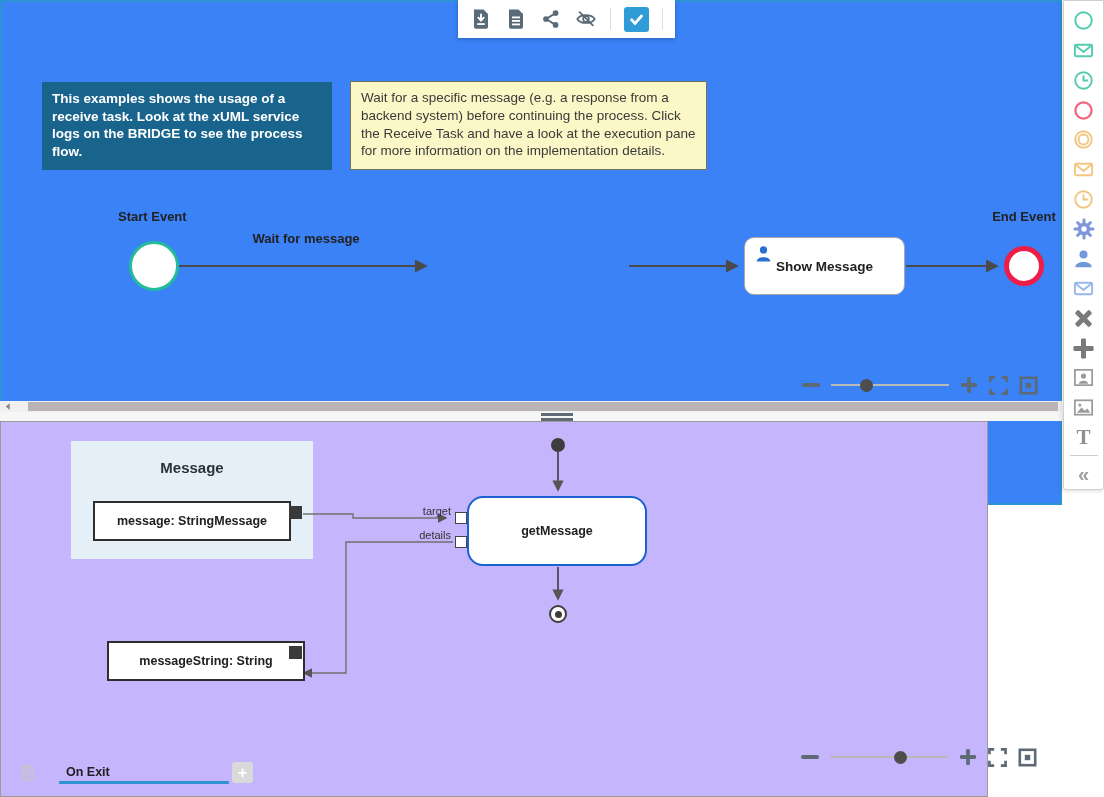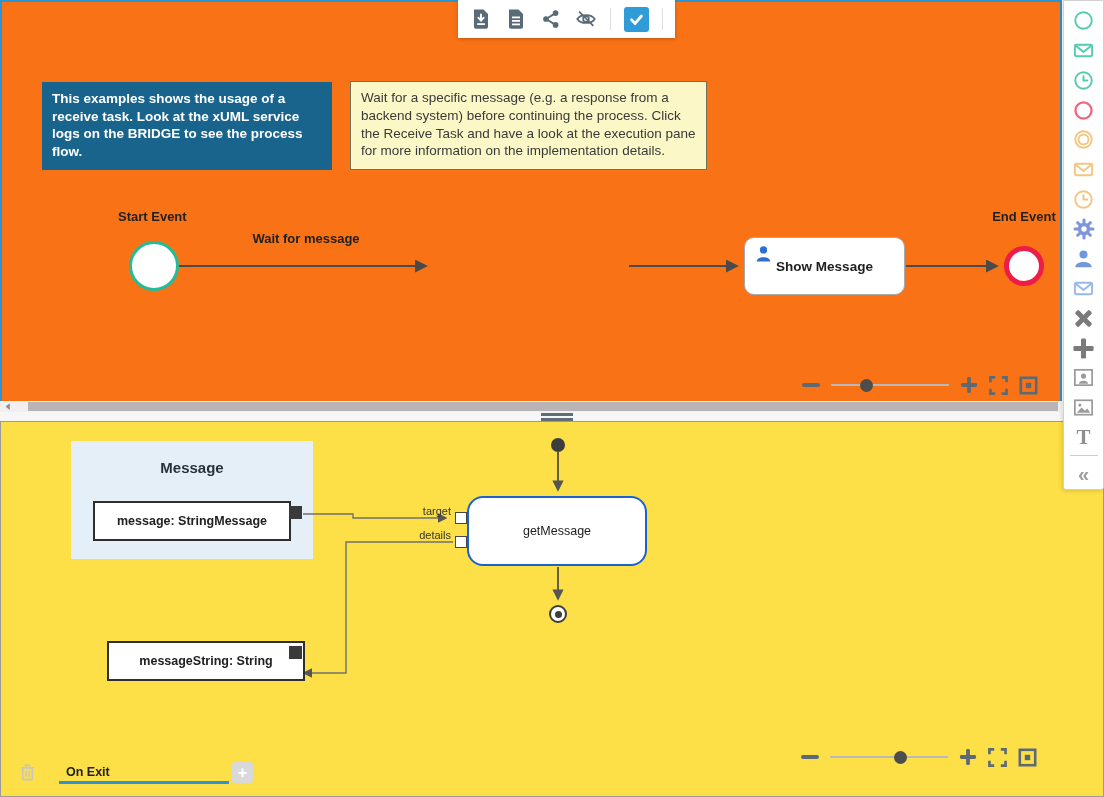--- a/index.html
+++ b/index.html
@@ -2,21 +2,21 @@
 <html><head>
 <meta charset="utf-8">
 <style>
   * { margin:0; padding:0; box-sizing:border-box; }
   html,body { width:1104px; height:797px; background:#fff; overflow:hidden;
     font-family:"Liberation Sans","DejaVu Sans",sans-serif; }
   .stage { position:relative; width:1104px; height:797px; background:#fff; }
 
   
   .top-pane { position:absolute; left:0; top:0; width:1062px; height:505px;
-    border:2px solid #2e93d2; background:#f97316; }
+    border:2px solid #2e93d2; background:#3b82f6; }
   .top-svg { position:absolute; left:0; top:0; width:1058px; height:396px; z-index:1; }
 
   .floating-toolbar { position:absolute; left:456px; top:-2px; height:38px; z-index:5;
     background:#fff; display:flex; align-items:center; gap:13px; padding:0 12px;
     box-shadow:0 1px 4px rgba(0,0,0,.25); }
   .tb-icon { width:22px; height:22px; display:flex; align-items:center; justify-content:center; cursor:pointer; }
   .tb-sep { width:1px; height:22px; background:#ddd; }
   .tb-check { width:25px; height:25px; background:#2f9cd8; border-radius:3px;
     display:flex; align-items:center; justify-content:center; cursor:pointer; }
 
@@ -65,37 +65,37 @@
   .hscroll { position:absolute; left:0; top:401px; width:1062px; height:11px; background:#f1efef; }
   .hscroll-arrow { position:absolute; left:1px; top:0; width:13px; height:11px;
     display:flex; align-items:center; justify-content:center; cursor:pointer; }
   .hscroll-thumb { position:absolute; left:28px; top:1px; width:1030px; height:9px;
     background:#b9b4b6; cursor:pointer; }
   .splitter { position:absolute; left:0; top:412px; width:1104px; height:9px; background:#f6f6f6; }
   .split-handle { position:absolute; left:541px; top:1px; width:32px; height:8px;
     border-top:3px solid #5f6b77; border-bottom:3px solid #5f6b77; cursor:row-resize; }
 
   
-  .bottom-pane { position:absolute; left:0; top:421px; width:1104px; height:376px;
-    border:1px solid #9b9b9b; background:#fde047;padding-left:34px; }
+  .bottom-pane { position:absolute; left:0; top:421px; width:988px; height:376px;
+    border:1px solid #9b9b9b; background:#c4b5fd;padding-left:34px; }
   .bot-svg { position:absolute; left:0; top:0; width:1102px; height:374px; z-index:1; }
 
   .region { position:absolute; background:#e4eff7; z-index:0; }
   .region-title { display:flex; align-items:center; justify-content:center; gap:7px;
     padding-top:18px; font-size:15px; font-weight:bold; color:#29323a; }
   .caret { font-size:11px; color:#333; }
   .obj-box { position:absolute; width:198px; height:40px; background:#fff; z-index:2;
     border:2px solid #2e2e2e; display:flex; align-items:center; justify-content:center;
     font-size:12.5px; font-weight:bold; color:#212121; }
   .obj-pin { position:absolute; width:13px; height:13px; background:#3a3a3a; z-index:3; }
 
   .action-node { position:absolute; left:466px; top:74px; width:180px; height:70px; z-index:2;
     background:#fff; border:2px solid #1b62d1; border-radius:16px;
     display:flex; align-items:center; justify-content:center;
-    font-size:12.5px; font-weight:normal; color:#212121; }
+    font-size:12.5px; font-weight:bold; color:#212121; }
   .act-pin { position:absolute; width:12px; height:12px; background:#fff;
     border:1.5px solid #444; z-index:3; }
   .pin-label { position:absolute; z-index:3; font-size:11px; color:#333; width:52px; text-align:right; }
 
   .init-node { position:absolute; left:550px; top:16px; width:14px; height:14px;
     border-radius:50%; background:#3d3d3d; z-index:2; }
   .final-node { position:absolute; left:548px; top:183px; width:18px; height:18px;
     border:2px solid #3d3d3d; border-radius:50%; background:#fff; z-index:2;
     display:flex; align-items:center; justify-content:center; }
   .final-dot { width:7px; height:7px; border-radius:50%; background:#3d3d3d; }

